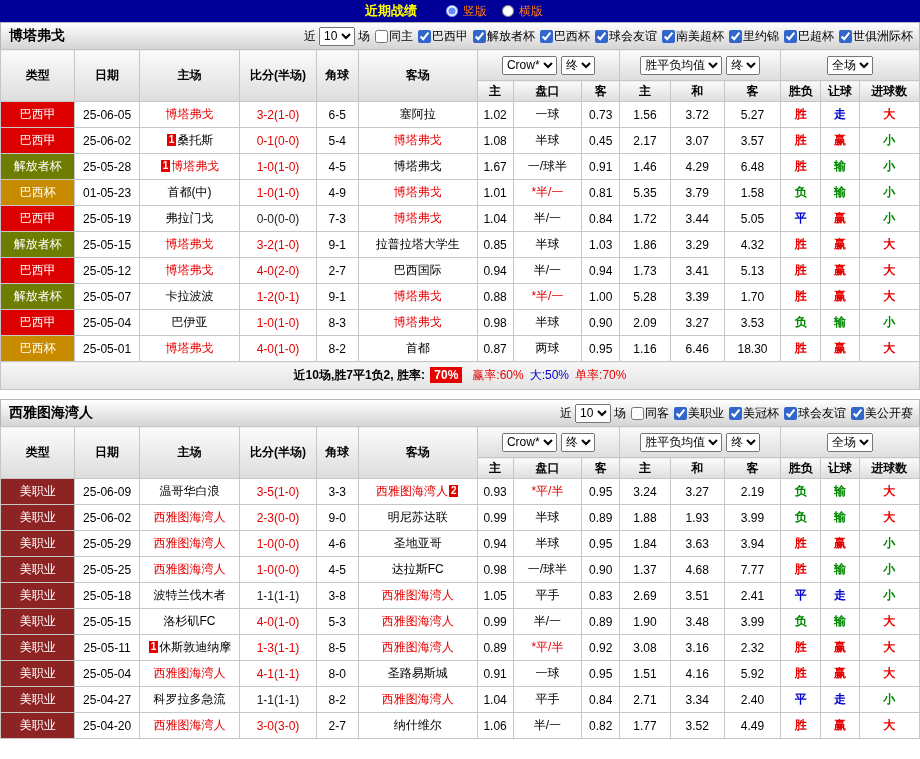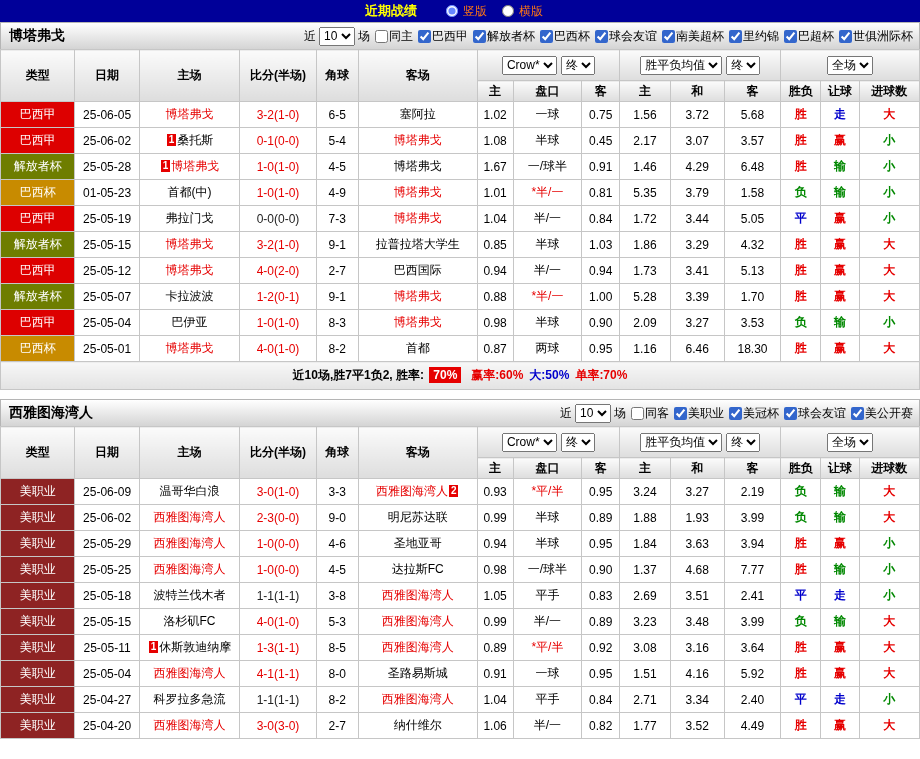--- a/index.html
+++ b/index.html
@@ -63,21 +63,21 @@
     vertical-align: 1px;
   }
   .team-link { cursor: pointer; }
   .resx { font-weight: bold; }
   tr.summary td {
     background: linear-gradient(#f7f7f7, #e3e3e3);
     height: 28px;
     font-weight: bold;
   }
   .rate-badge { background: #e60000; color: #fff; padding: 1px 4px; margin: 0 4px 0 2px; font-weight: bold; }
-  .spart { margin-left: 6px; font-weight: bold; }
+  .spart { margin-left: 6px; font-weight: normal; }
 </style>
 </head>
 <body>
 
 <div class="topbar" style="background: rgb(0, 0, 153);">
   <span class="title">近期战绩</span>
   <input type="radio" name="view-mode" checked="" style="">
   <label>竖版</label>
   <input type="radio" name="view-mode" style="">
   <label>横版</label>
@@ -156,24 +156,24 @@
         <tbody>
           <tr>
             <td class="league" style="background: rgb(221, 0, 0);">巴西甲</td>
             <td>25-06-05</td>
             <td><span class="team-link" style="color: rgb(230, 0, 0);">博塔弗戈</span></td>
             <td style="color: rgb(230, 0, 0);">3-2(1-0)</td>
             <td>6-5</td>
             <td><span class="team-link">塞阿拉</span></td>
             <td>1.02</td>
             <td>一球</td>
-            <td>0.75</td>
+            <td>0.73</td>
             <td>1.56</td>
             <td>3.72</td>
-            <td>5.68</td>
+            <td>5.27</td>
             <td class="resx" style="color: rgb(230, 0, 0);">胜</td>
             <td class="resx" style="color: rgb(0, 0, 204);">走</td>
             <td class="resx" style="color: rgb(230, 0, 0);">大</td>
           </tr>
           <tr>
             <td class="league" style="background: rgb(221, 0, 0);">巴西甲</td>
             <td>25-06-02</td>
             <td><span class="rank">1</span><span class="team-link">桑托斯</span></td>
             <td style="color: rgb(230, 0, 0);">0-1(0-0)</td>
             <td>5-4</td>
@@ -389,21 +389,21 @@
             <th>胜负</th>
             <th>让球</th>
             <th>进球数</th>
           </tr>
         </thead>
         <tbody>
           <tr>
             <td class="league" style="background: rgb(142, 35, 35);">美职业</td>
             <td>25-06-09</td>
             <td><span class="team-link">温哥华白浪</span></td>
-            <td style="color: rgb(230, 0, 0);">3-0(1-0)</td>
+            <td style="color: rgb(230, 0, 0);">3-5(1-0)</td>
             <td>3-3</td>
             <td><span class="team-link" style="color: rgb(230, 0, 0);">西雅图海湾人</span><span class="rank">2</span></td>
             <td>0.93</td>
             <td style="color: rgb(230, 0, 0);">*平/半</td>
             <td>0.95</td>
             <td>3.24</td>
             <td>3.27</td>
             <td>2.19</td>
             <td class="resx" style="color: rgb(0, 136, 0);">负</td>
             <td class="resx" style="color: rgb(0, 136, 0);">输</td>
@@ -480,40 +480,40 @@
           <tr>
             <td class="league" style="background: rgb(142, 35, 35);">美职业</td>
             <td>25-05-15</td>
             <td><span class="team-link">洛杉矶FC</span></td>
             <td style="color: rgb(230, 0, 0);">4-0(1-0)</td>
             <td>5-3</td>
             <td><span class="team-link" style="color: rgb(230, 0, 0);">西雅图海湾人</span></td>
             <td>0.99</td>
             <td>半/一</td>
             <td>0.89</td>
-            <td>3.23</td>
+            <td>1.90</td>
             <td>3.48</td>
             <td>3.99</td>
             <td class="resx" style="color: rgb(0, 136, 0);">负</td>
             <td class="resx" style="color: rgb(0, 136, 0);">输</td>
             <td class="resx" style="color: rgb(230, 0, 0);">大</td>
           </tr>
           <tr>
             <td class="league" style="background: rgb(142, 35, 35);">美职业</td>
             <td>25-05-11</td>
             <td><span class="rank">1</span><span class="team-link">休斯敦迪纳摩</span></td>
             <td style="color: rgb(230, 0, 0);">1-3(1-1)</td>
             <td>8-5</td>
             <td><span class="team-link" style="color: rgb(230, 0, 0);">西雅图海湾人</span></td>
             <td>0.89</td>
             <td style="color: rgb(230, 0, 0);">*平/半</td>
             <td>0.92</td>
             <td>3.08</td>
             <td>3.16</td>
-            <td>3.64</td>
+            <td>2.32</td>
             <td class="resx" style="color: rgb(230, 0, 0);">胜</td>
             <td class="resx" style="color: rgb(230, 0, 0);">赢</td>
             <td class="resx" style="color: rgb(230, 0, 0);">大</td>
           </tr>
           <tr>
             <td class="league" style="background: rgb(142, 35, 35);">美职业</td>
             <td>25-05-04</td>
             <td><span class="team-link" style="color: rgb(230, 0, 0);">西雅图海湾人</span></td>
             <td style="color: rgb(230, 0, 0);">4-1(1-1)</td>
             <td>8-0</td>

